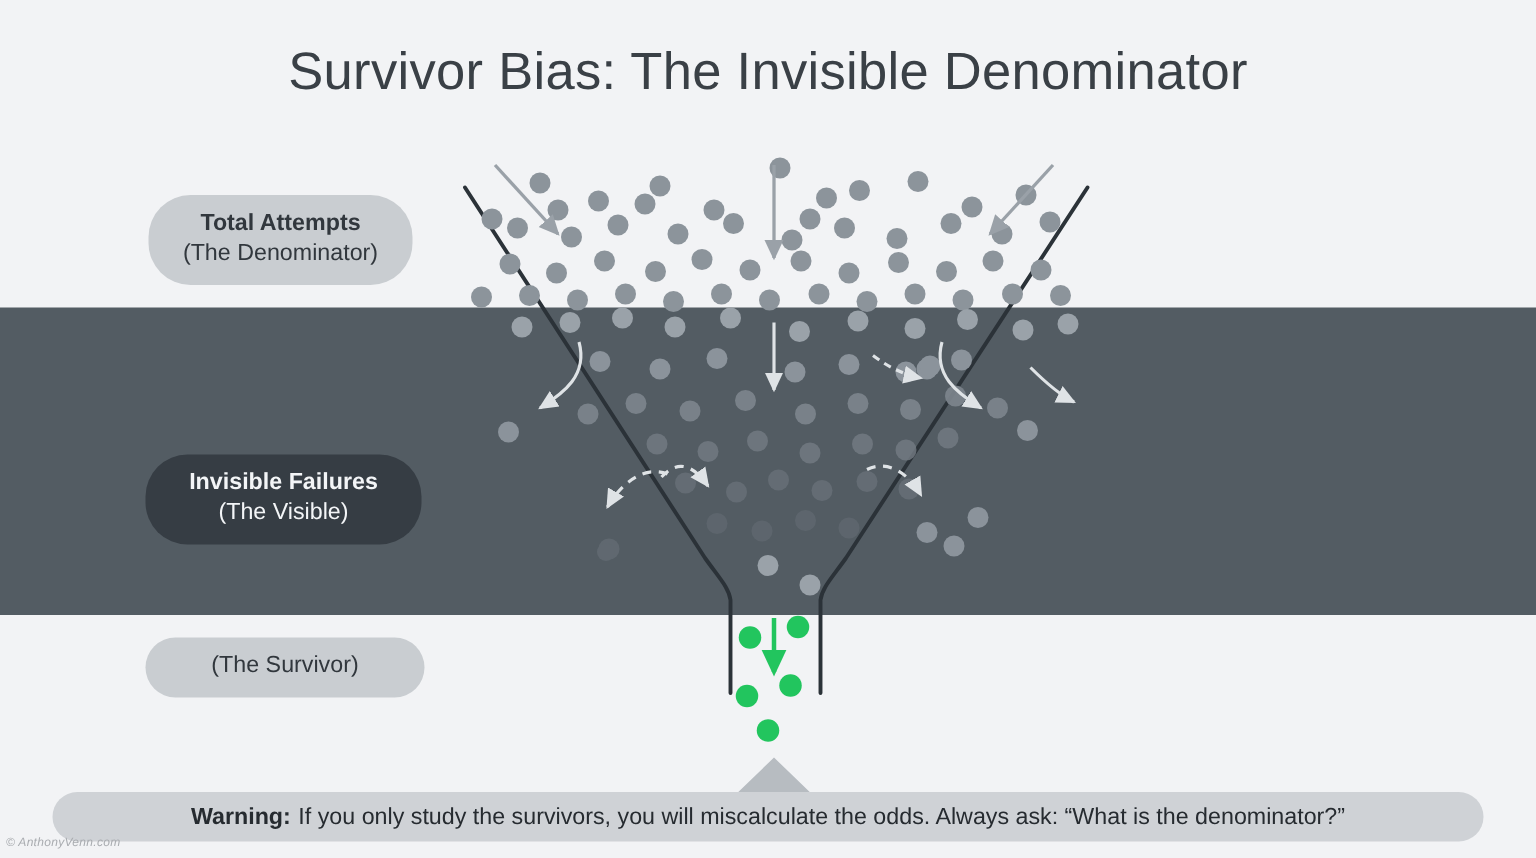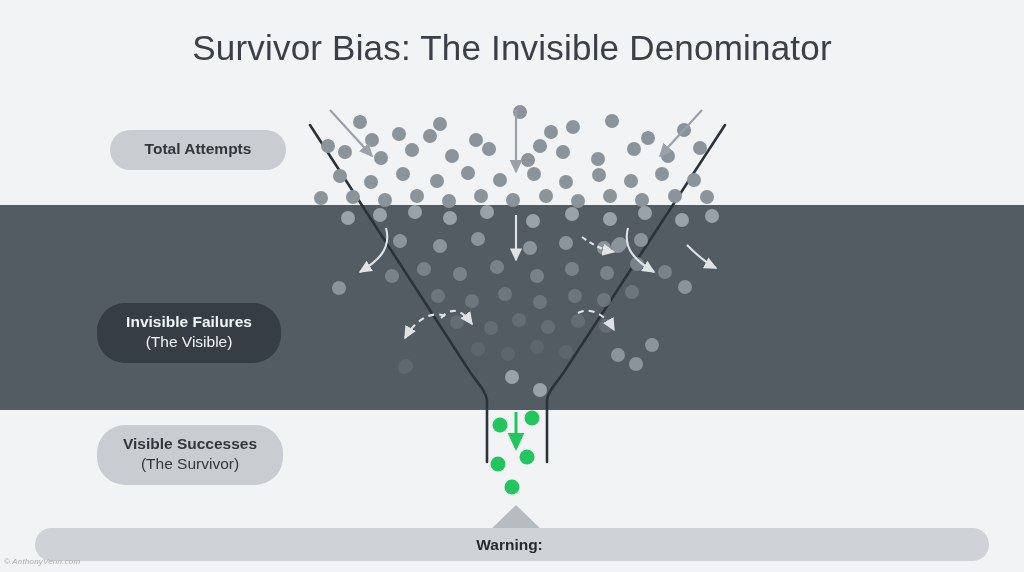--- a/index.html
+++ b/index.html
@@ -79,21 +79,21 @@
   .pill-light {
     background: #c9cdd1;
     color: #31373d;
   }
   .pill-dark {
     background: #363d44;
     color: #f3f5f7;
     margin-top: 26px;
   }
 
-  #pill-total    { left: 110px;  top: 130px; width: 176px; }
+  #pill-total    { left: 99px;  top: 130px; width: 176px; }
   #pill-invisible{ left: 97px;  top: 277px; width: 184px; }
   #pill-visible  { left: 97px;  top: 425px; width: 186px; }
 
   
   #warning {
     position: absolute;
     left: 35px;
     top: 528px;
     width: 954px;
     height: 33px;
@@ -305,31 +305,32 @@
     </g>
     <line x1="516" y1="412" x2="516" y2="448" stroke="#22c55e" stroke-width="3" marker-end="url(#ah-green)"></line>
 
     <g fill="#b7bcc1">
       <path d="M516,505 L545,533 L530,533 L530,552 L502,552 L502,533 L487,533 Z"></path>
     </g>
   </svg>
 
   <div class="pill pill-light" id="pill-total">
     <span class="l1">Total Attempts</span>
+    <span class="l2">(The Denominator)</span>
   </div>
 
   <div class="pill pill-dark" id="pill-invisible">
     <span class="l1">Invisible Failures</span>
     <span class="l2">(The Visible)</span>
   </div>
 
   <div class="pill pill-light" id="pill-visible">
-    <span class="l1">Visible Successes</span>
     <span class="l2">(The Survivor)</span>
   </div>
 
   <div id="warning">
     <span class="wlabel">Warning:</span>
+    <span>If you only study the survivors, you will miscalculate the odds. Always ask: “What is the denominator?”</span>
   </div>
 
   <div id="watermark">© AnthonyVenn.com</div>
 
 </div>
 
 </body></html>

